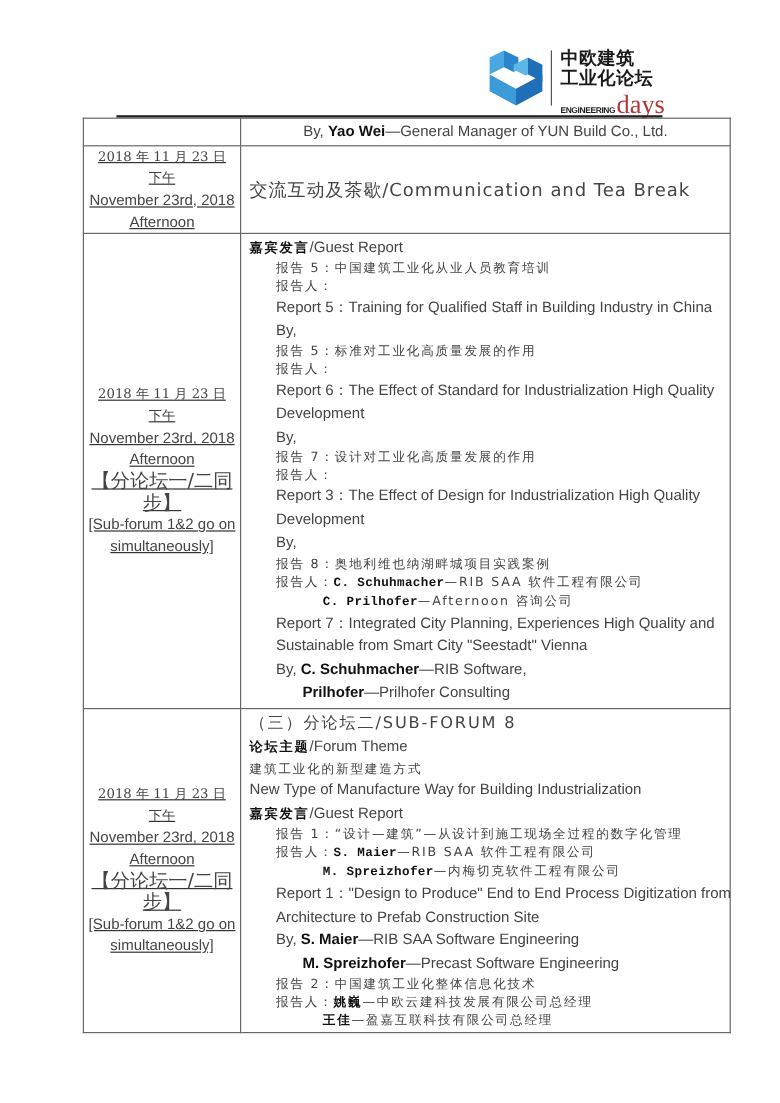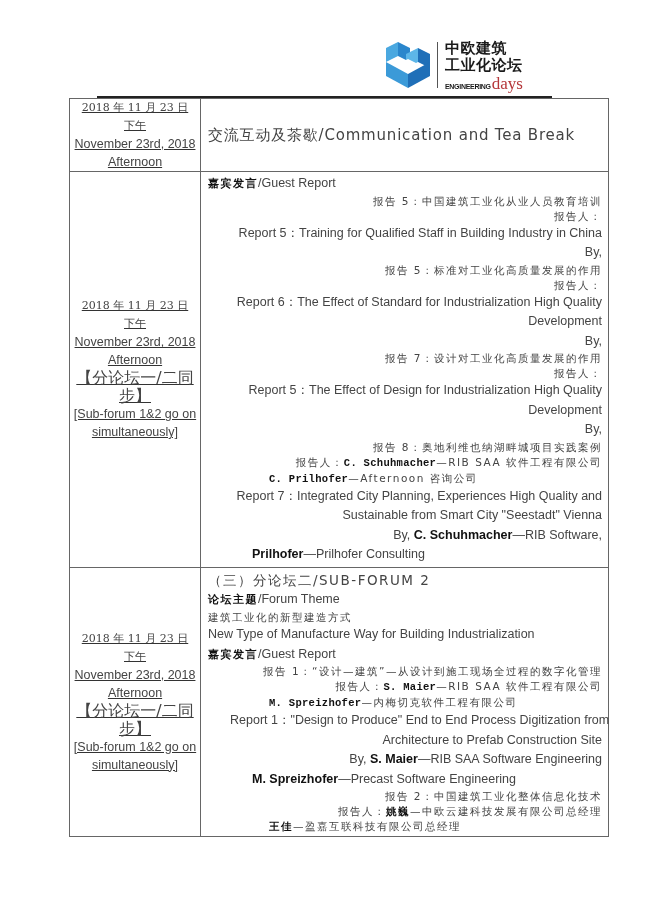--- a/index.html
+++ b/index.html
@@ -1,40 +1,40 @@
 <!DOCTYPE html>
 <html><head>
 <meta charset="utf-8">
 <style>
   html, body { margin: 0; padding: 0; background: #ffffff; }
   body { width: 650px; height: 919px; position: relative; overflow: hidden; color: #333; }
 
   
-  .logo { position: absolute; left: 384px; top: 38px; width: 160px; height: 54px; text-decoration: underline; }
+  .logo { position: absolute; left: 406px; top: 38px; width: 160px; height: 54px; text-decoration: underline; }
   .logo-mark { position: absolute; left: 0; top: 2px; width: 48px; height: 50px; }
   .logo-sep { position: absolute; left: 53px; top: 4px; width: 1px; height: 46px; background: #555; }
   .logo-text { position: absolute; left: 61px; top: 2px; }
   .logo-cn { font-family: "DejaVu Sans", sans-serif; font-weight: bold; font-size: 15px; line-height: 17px; color: #1a1a1a; letter-spacing: 0.5px; }
   .logo-eng { font-family: "Liberation Sans", sans-serif; font-weight: bold; font-size: 7px; color: #1a1a1a; letter-spacing: -0.3px; }
-  .logo-days { font-family: "Liberation Serif", serif; font-size: 17px; color: #b5373a; margin-left: 1px; text-align: right; }
+  .logo-days { font-family: "Liberation Serif", serif; font-size: 22px; color: #b5373a; margin-left: 1px; text-align: right; }
   .header-rule { position: absolute; left: 97px; top: 96px; width: 455px; height: 2px; background: #222; }
 
   
   .tbl { position: absolute; left: 69px; top: 98px; width: 538px; border-collapse: collapse; table-layout: fixed; }
   .tbl td { border: 1px solid #666; vertical-align: middle; padding: 0; }
   .c1 { width: 130px; text-align: center; text-decoration: underline; }
   .c2 { width: 407px; }
   .date-cn { font-family: "DejaVu Serif", serif; font-size: 11px; line-height: 18px; color: #444; }
   .date-en { font-family: "Liberation Sans", sans-serif; font-size: 12.5px; line-height: 18px; color: #444; }
   .date-note { font-family: "DejaVu Sans", sans-serif; font-size: 16px; line-height: 18px; color: #444; }
 
   .cell { padding: 2px 6px 2px 7px; }
   .ln { font-family: "Liberation Sans", sans-serif; font-size: 12.5px; line-height: 19.5px; color: #444; white-space: nowrap; }
   .ln.cn { font-family: "DejaVu Sans", sans-serif; font-size: 10.5px; line-height: 15px; letter-spacing: 1.5px; }
-  .ind { padding-left: 22px; text-align: right; }
+  .ind { padding-left: 22px; }
   .ind2 { padding-left: 44px; }
   .b { font-weight: bold; color: #111; }
   .bm { font-family: "Liberation Mono", "DejaVu Sans Mono", monospace; font-weight: bold; color: #111; letter-spacing: 0.3px; }
   .sec-title { font-family: "DejaVu Sans", sans-serif; font-size: 13.5px; line-height: 20px; color: #444; letter-spacing: 1.5px; }
   .center { text-align: center; }
 </style>
 </head>
 <body>
 
 <div class="logo">
@@ -52,20 +52,26 @@
     <div class="logo-cn">中欧建筑</div>
     <div class="logo-cn">工业化论坛</div>
     <div><span class="logo-eng">ENGINEERING</span><span class="logo-days">days</span></div>
   </div>
 </div>
 <div class="header-rule"></div>
 
 <table class="tbl">
 
   <tbody>
+      <tr style="height:23px">
+    <td class="c1"></td>
+    <td class="c2 center">
+      <div class="ln"><span>By, </span><span class="b">Yao Wei</span><span>—General Manager of YUN Build Co., Ltd.</span></div>
+    </td>
+  </tr>
 
   <tr style="height:62px">
     <td class="c1">
       <div class="date-cn">2018 年 11 月 23 日</div>
       <div class="date-cn">下午</div>
       <div class="date-en">November 23rd, 2018</div>
       <div class="date-en">Afternoon</div>
     </td>
     <td class="c2">
       <div class="cell">
@@ -94,21 +100,21 @@
         <div class="ln ind">By,</div>
 
         <div class="ln cn ind">报告 5：标准对工业化高质量发展的作用</div>
         <div class="ln cn ind">报告人：</div>
         <div class="ln ind">Report 6：The Effect of Standard for Industrialization High Quality</div>
         <div class="ln ind">Development</div>
         <div class="ln ind">By,</div>
 
         <div class="ln cn ind">报告 7：设计对工业化高质量发展的作用</div>
         <div class="ln cn ind">报告人：</div>
-        <div class="ln ind">Report 5：The Effect of Design for Industrialization High Quality</div>
+        <div class="ln ind">Report 3：The Effect of Design for Industrialization High Quality</div>
         <div class="ln ind">Development</div>
         <div class="ln ind">By,</div>
 
         <div class="ln cn ind">报告 8：奥地利维也纳湖畔城项目实践案例</div>
         <div class="ln cn ind"><span>报告人：</span><span class="bm">C. Schuhmacher</span><span>—RIB SAA 软件工程有限公司</span></div>
         <div class="ln cn ind2" style="padding-left:61px"><span class="bm">C. Prilhofer</span><span>—Afternoon 咨询公司</span></div>
         <div class="ln ind">Report 7：Integrated City Planning, Experiences High Quality and</div>
         <div class="ln ind">Sustainable from Smart City "Seestadt" Vienna</div>
         <div class="ln ind"><span>By, </span><span class="b">C. Schuhmacher</span><span>—RIB Software,</span></div>
         <div class="ln ind2"><span class="b">Prilhofer</span><span>—Prilhofer Consulting</span></div>
@@ -121,21 +127,21 @@
       <div class="date-cn">2018 年 11 月 23 日</div>
       <div class="date-cn">下午</div>
       <div class="date-en">November 23rd, 2018</div>
       <div class="date-en">Afternoon</div>
       <div class="date-note">【分论坛一/二同步】</div>
       <div class="date-en">[Sub-forum 1&amp;2 go on</div>
       <div class="date-en">simultaneously]</div>
     </td>
     <td class="c2" style="vertical-align:top">
       <div class="cell">
-        <div class="sec-title">（三）分论坛二/SUB-FORUM 2</div>
+        <div class="sec-title">（三）分论坛二/SUB-FORUM 8</div>
         <div class="ln"><span class="b" style="font-family:Liberation Mono, monospace;font-size:11px;letter-spacing:1.5px">论坛主题</span><span>/Forum Theme</span></div>
         <div class="ln cn">建筑工业化的新型建造方式</div>
         <div class="ln">New Type of Manufacture Way for Building Industrialization</div>
         <div class="ln"><span class="b" style="font-family:'DejaVu Sans',sans-serif;font-size:11px;letter-spacing:1.5px">嘉宾发言</span><span>/Guest Report</span></div>
 
         <div class="ln cn ind">报告 1：“设计—建筑”—从设计到施工现场全过程的数字化管理</div>
         <div class="ln cn ind"><span>报告人：</span><span class="bm">S. Maier</span><span>—RIB SAA 软件工程有限公司</span></div>
         <div class="ln cn" style="padding-left:61px"><span class="bm">M. Spreizhofer</span><span>—内梅切克软件工程有限公司</span></div>
         <div class="ln ind">Report 1："Design to Produce" End to End Process Digitization from</div>
         <div class="ln ind">Architecture to Prefab Construction Site</div>

